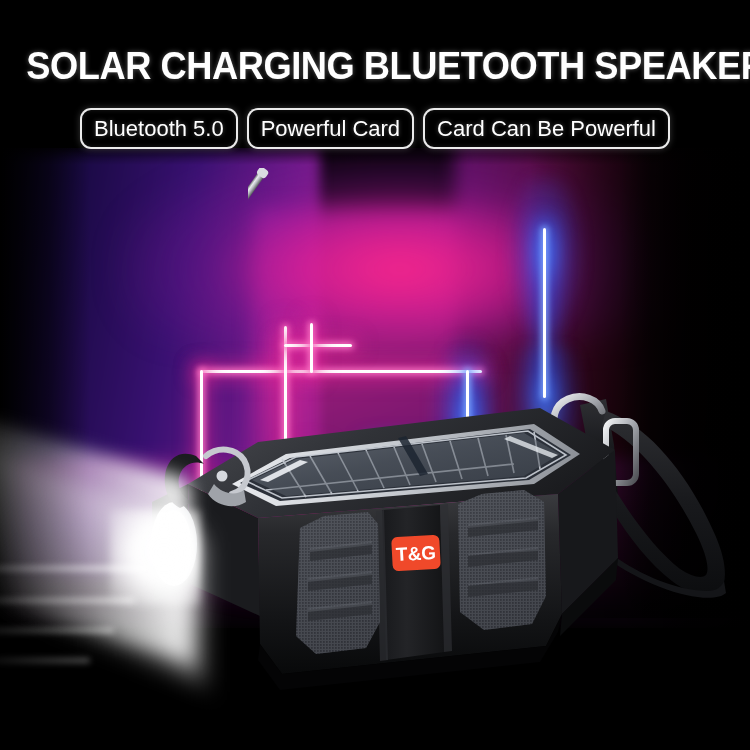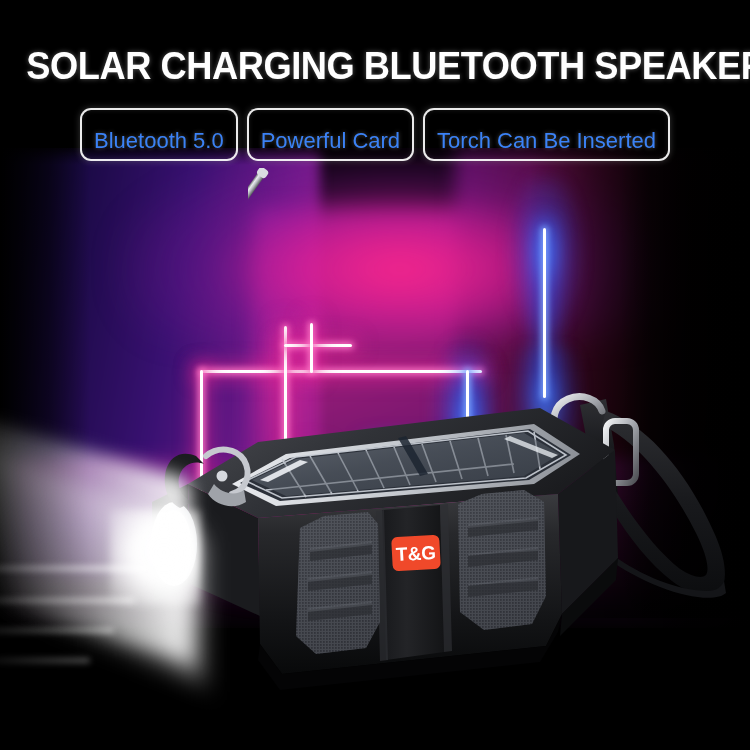--- a/index.html
+++ b/index.html
@@ -138,23 +138,23 @@
     white-space:nowrap;
   }
   .badges{
     position:absolute;left:0;top:108px;width:750px;
     z-index:30;
     display:flex;justify-content:center;align-items:center;gap:9px;
   }
   .badge{
     border:2px solid rgba(255,255,255,.92);
     border-radius:11px;
-    color:#3b82f6;
+    color:#ffffff;
     font-size:22px;
-    padding:18px 12px 5px 12px;
+    padding:6px 12px 5px 12px;
     line-height:1.18;
     white-space:nowrap;
     background:rgba(0,0,0,0.18);
     box-shadow:0 0 7px rgba(255,255,255,.22), inset 0 0 5px rgba(255,255,255,.10);
     text-shadow:0 0 4px rgba(255,255,255,.30);
   }
 
   
   .product{position:absolute;left:0;top:0;width:750px;height:750px;z-index:10;}
 
@@ -448,16 +448,16 @@
       <div class="beam-streak" style="left:4px;top:158px;width:150px;opacity:.6;"></div>
       <div class="beam-streak" style="left:10px;top:188px;width:120px;opacity:.4;"></div>
     </div>
   </div>
 
   <div class="headline">SOLAR CHARGING BLUETOOTH SPEAKER</div>
 
   <div class="badges">
     <div class="badge">Bluetooth 5.0</div>
     <div class="badge">Powerful Card</div>
-    <div class="badge">Torch Can Be Inserted</div>
+    <div class="badge">Card Can Be Powerful</div>
   </div>
 
 </div>
 
 </body></html>

